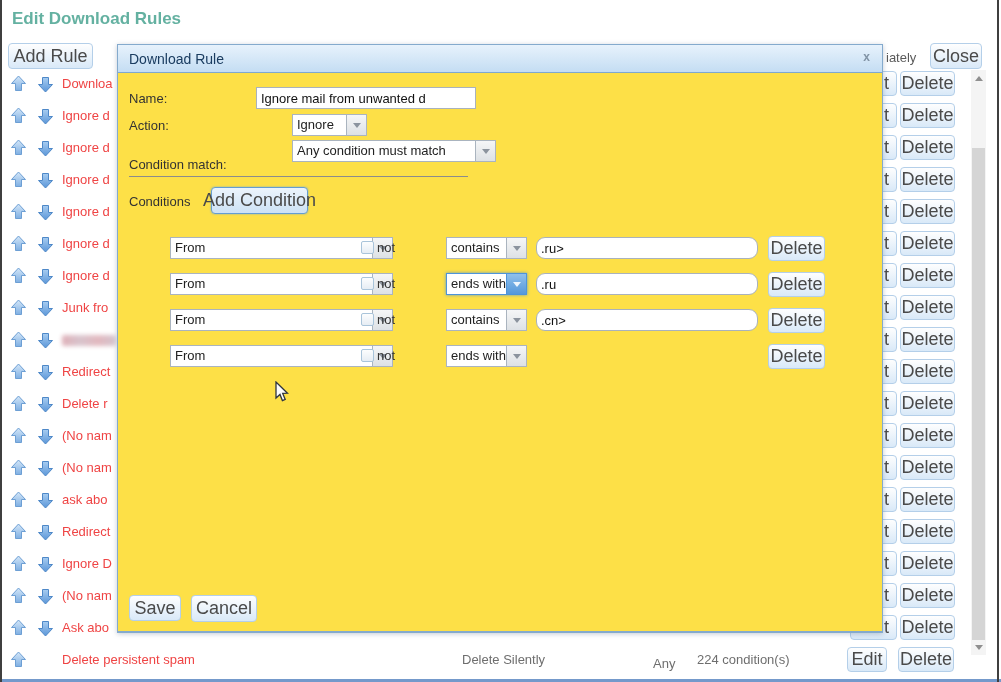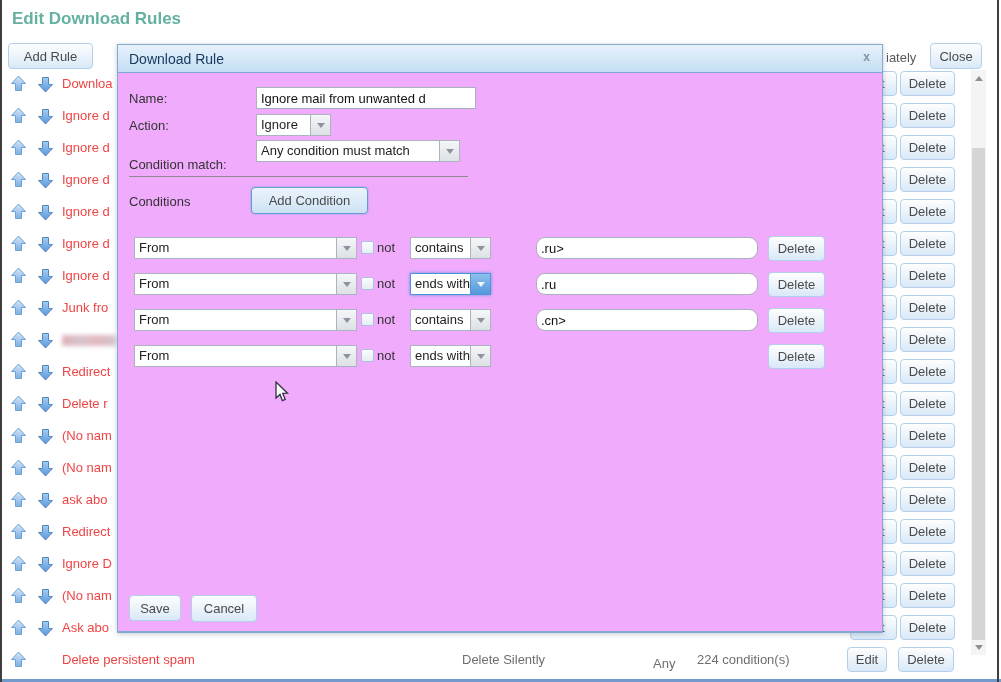--- a/index.html
+++ b/index.html
@@ -12,21 +12,21 @@
   .edge-left  { position:absolute; left:0; top:0; width:2px; height:682px; background:#3f3f3f; z-index:40; }
   .edge-right { position:absolute; left:997px; top:0; width:2px; height:682px; background:#3f3f3f; z-index:40; }
   .edge-bottom{ position:absolute; left:0; top:679px; width:1001px; height:3px; background:#7499cb; z-index:39; }
 
   .page-title { position:absolute; left:12px; top:9px; font-size:17px; font-weight:bold; color:#64b1a1; z-index:2; }
 
   .btn {
     position:absolute; display:flex; align-items:center; justify-content:center;
     background:linear-gradient(#fefefe,#d9e9f8);
     border:1px solid #b4cfe9; border-radius:4px;
-    font-family:inherit; font-size:13px; color:#4a4a4a; cursor:pointer; white-space:nowrap;
+    font-family:inherit; font-size:18px; color:#4a4a4a; cursor:pointer; white-space:nowrap;
   }
   .add-rule   { left:8px;  top:43px; width:85px; height:26px; z-index:2; }
   .close-top  { left:930px; top:43px; width:52px; height:26px; z-index:2; }
   .partial-text { position:absolute; left:886px; top:50px; color:#5a5a5a; z-index:2; }
 
   
   .rule-rows { position:absolute; left:0; top:68px; width:1001px; z-index:1; }
   .rule-row  { position:relative; height:32px; }
   .icon-up   { position:absolute; left:10px; top:7px; width:17px; height:17px; cursor:pointer; }
   .icon-down { position:absolute; left:37px; top:8px; width:17px; height:17px; cursor:pointer; }
@@ -46,51 +46,51 @@
 
   
   .scrollbar { position:absolute; left:971px; top:70px; width:15px; height:585px; background:#f4f4f4; z-index:3; }
   .sb-btn { position:absolute; left:0; width:15px; height:16px; display:flex; align-items:center; justify-content:center; }
   .sb-up { top:0; } .sb-down { bottom:0; }
   .tri-up   { width:0; height:0; border:4px solid transparent; border-bottom:5px solid #8f8f8f; margin-top:-4px; }
   .tri-down { width:0; height:0; border:4px solid transparent; border-top:5px solid #8f8f8f; margin-bottom:-4px; }
   .sb-thumb { position:absolute; left:1px; top:78px; width:13px; height:492px; background:#d5d5d5; cursor:pointer; }
 
   
-  .modal { position:absolute; left:117px; top:44px; width:766px; height:589px; background:#f0abfc;
+  .modal { position:absolute; left:117px; top:44px; width:766px; height:589px; background:#fde047;
     border:1px solid #84aacd; border-bottom-width:2px; z-index:10;
     box-shadow:0 1px 5px rgba(90,110,135,.35); }
   .modal-header { position:absolute; left:0; top:0; right:0; height:28px;
     background:linear-gradient(#e7f2fc,#c4ddf3); border-bottom:1px solid #7fa8cf;
     display:flex; align-items:center; }
   .modal-title { margin-left:11px; font-size:14px; color:#1a3c60; }
   .modal-close { position:absolute; right:12px; top:5px; font-size:12px; font-weight:bold; color:#8193a5; cursor:pointer; }
 
   .f-label { position:absolute; left:11px; color:#333; }
   .lbl-name  { top:46px; } .lbl-action { top:73px;text-align:center; } .lbl-match { top:99px;margin-top:13px; }
   .text-input { position:absolute; border:1px solid #a9b2bc; font-family:inherit; font-size:13px;
     color:#111; padding:0 4px; height:22px; background:#fff; }
   .name-input { left:138px; top:42px; width:220px; }
 
-  .select { position:absolute; display:flex; height:22px; border:1px solid #aab4bf; background:#fff; }
+  .select { position:absolute; display:flex; height:22px; border:1px solid #aab4bf; background:#fff;margin-left:36px; }
   .sel-text { flex:1; font-size:13px; color:#222; padding:2px 0 0 4px; white-space:nowrap; overflow:hidden; }
   .sel-btn { width:20px; border-left:1px solid #aab4bf; background:linear-gradient(#f5f6f7,#dde1e5);
     display:flex; align-items:center; justify-content:center; cursor:pointer; }
   .sel-tri { width:0; height:0; border:4px solid transparent; border-top:5px solid #8b939e; margin-top:4px; }
   .select.focused { border-color:#4d94da; box-shadow:0 0 3px rgba(77,148,218,.9); }
   .select.focused .sel-btn { background:linear-gradient(#8fc0ec,#5598da); border-left-color:#4d94da; }
   .select.focused .sel-tri { border-top-color:#eef6fd; }
 
   .action-select { left:138px; top:69px; width:75px; }
   .match-select  { left:138px; top:95px; width:204px; }
 
   .divider { position:absolute; left:11px; top:131px; width:339px; border-top:1px solid #8c8c8c; }
   .lbl-conditions { position:absolute; left:11px; top:149px; color:#333; }
-  .add-cond { left:93px; top:142px; width:117px; height:27px;
-    border-color:#649dd2; background:linear-gradient(#ecf4fc,#cde2f5); box-shadow:0 0 2px #74a9dc;margin-left:40px; }
+  .add-cond { left:93px; top:142px; width:97px; height:27px;
+    border-color:#649dd2; background:linear-gradient(#ecf4fc,#cde2f5); box-shadow:0 0 2px #74a9dc; }
 
   .cond-rows { position:absolute; left:0; top:191px; width:766px; }
   .cond-row { position:relative; height:36px; }
   .from-select { left:16px; top:1px; width:223px; }
   .op-select   { left:292px; top:1px; width:81px; }
   .checkbox { position:absolute; left:243px; top:5px; width:13px; height:13px; border:1px solid #a9c4da;
     border-radius:2px; background:linear-gradient(#fcfdfe,#e6edf4); cursor:pointer; }
   .not-label { position:absolute; left:259px; top:4px; color:#333; }
   .value-input { left:418px; top:1px; width:222px;border-radius:9px; }
   .cond-delete { left:650px; top:0; width:57px; height:25px; }

